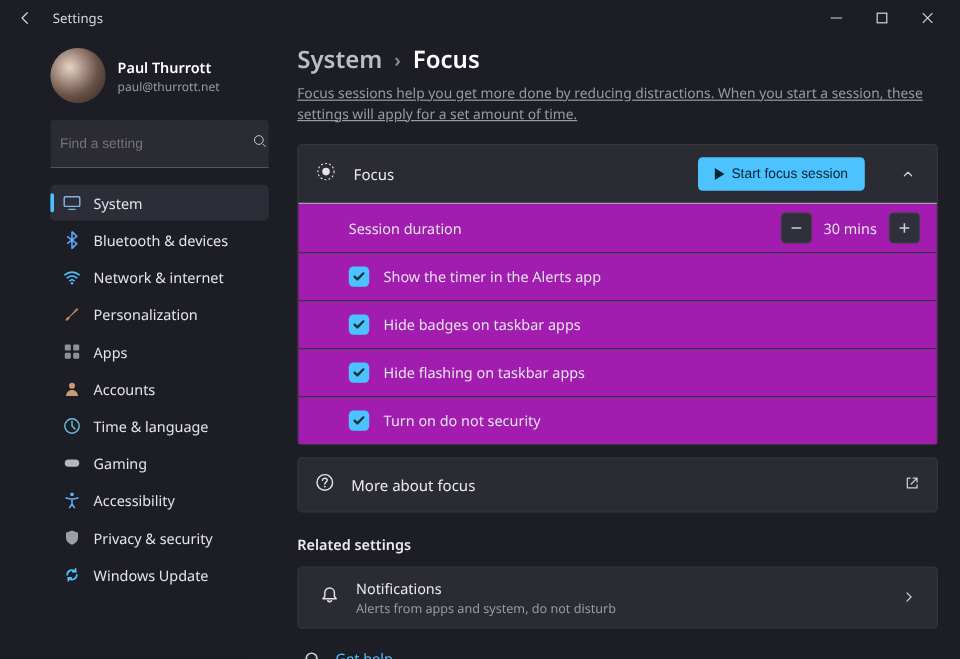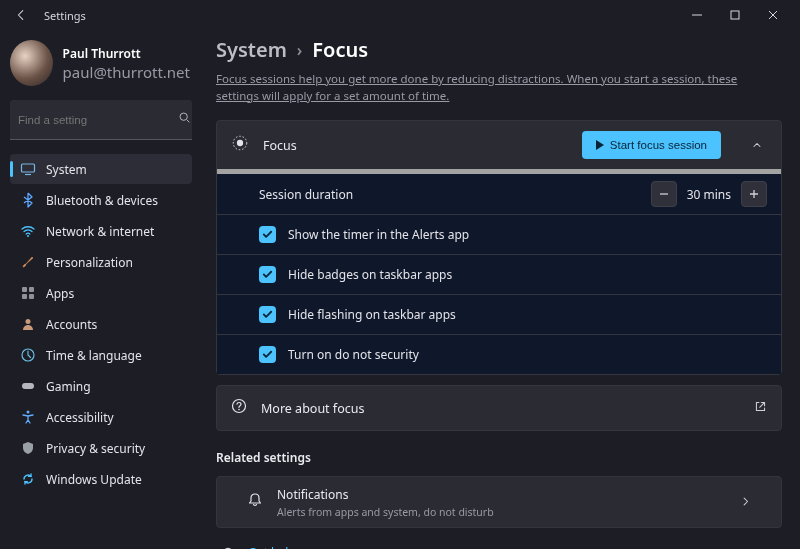--- a/index.html
+++ b/index.html
@@ -20,25 +20,25 @@
     padding: 0 8px 0 12px;
     color: #d6d6dc;
   }
   .titlebar .back { width:18px; display:flex; align-items:center; justify-content:center; cursor:pointer; }
   .titlebar .title { margin-left: 14px; font-size: 11px; }
   .titlebar .spacer { flex:1; }
   .winbtn { width: 38px; height: 30px; display:flex; align-items:center; justify-content:center; cursor:pointer; }
   .winbtn svg { stroke:#d6d6dc; }
   
   .main { flex:1; display:flex; min-height:0; }
-  .sidebar { width: 200px; padding: 6px 8px 8px 10px; display:flex; flex-direction:column; }
+  .sidebar { width: 200px; padding: 6px 8px 8px 10px; display:flex; flex-direction:column;margin-left:32px; }
   .profile { display:flex; align-items:center; gap:10px; padding: 4px 2px 14px 0; }
   .avatar { width:46px; height:46px; border-radius:50%; background: radial-gradient(circle at 35% 35%, #e7d3c4 0%, #6b5347 55%, #2a2324 100%); }
   .profile .name { font-size: 12px; font-weight:600; color:#fff; }
-  .profile .email { font-size: 15px; color:#9a9aa6; }
+  .profile .email { font-size: 10px; color:#9a9aa6; }
   .search {
     height: 40px;
     display:flex; align-items:center; gap:6px;
     background: #2a2b33;
     border-bottom: 1px solid #54555e;
     border-radius: 3px 3px 0 0;
     padding: 0 8px;
     color:#cfcfd6;
   }
   .search input {
@@ -78,21 +78,21 @@
     height:28px; padding:0 14px; background:#4cc2ff; color:#062436;
     border:none; border-radius:4px; font-size:11.5px; font-weight:500;
     display:flex; align-items:center; gap:6px; cursor:pointer;
   }
   .start-btn .play { width:0;height:0;border-left:8px solid #062436;border-top:5px solid transparent;border-bottom:5px solid transparent; }
   .expander {
     width:28px; height:28px; margin-left:8px; display:flex; align-items:center; justify-content:center;
     border-radius:4px; cursor:pointer;
   }
 
-  .subpanel { background:#0f172a; border-top:5px solid #a3a3a3; }
+  .subpanel { background:#a21caf; border-top:1px solid #a3a3a3; }
   .row {
     display:flex; align-items:center; min-height:40px;
     padding: 0 14px 0 42px; border-top:1px solid #34353e;
     font-size:12px; color:#e4e4ea;
   }
   .row:first-child{border-top:none;}
   .row .grow{flex:1;}
   .stepper {
     width:26px; height:26px; background:#2f3039; border:1px solid #3e3f49;
     border-radius:4px; display:flex; align-items:center; justify-content:center;
@@ -108,21 +108,21 @@
 
   .section2 { margin-top:10px; }
   .link-card {
     height:46px; display:flex; align-items:center; padding:0 14px; gap:14px; cursor:pointer;
   }
   .link-card .txt{flex:1; font-size:12.5px; color:#eaeaef;}
   .ext-icon { color:#cfcfd6; }
 
   .related-h { margin-top:18px; font-size:12px; font-weight:600; color:#eaeaef; }
   .notif-card {
-    margin-top:10px; height:52px; display:flex; align-items:center; padding:0 30px; gap:14px; cursor:pointer;
+    margin-top:10px; height:52px; display:flex; align-items:center; padding:0 18px; gap:14px; cursor:pointer;
   }
   .notif-card .t1{font-size:12px; color:#eaeaef;}
   .notif-card .t2{font-size:10.5px; color:#9a9aa6; margin-top:2px;}
 
   .footer-links { margin-top:16px; display:flex; flex-direction:column; gap:10px; padding-left:4px; padding-bottom:6px;}
   .footer-link { display:flex; align-items:center; gap:12px; color:#4cc2ff; font-size:12px; cursor:pointer; }
   .footer-link .ico{ color:#cfcfd6; width:16px; display:flex; justify-content:center;}
 </style>
 </head>
 <body>

